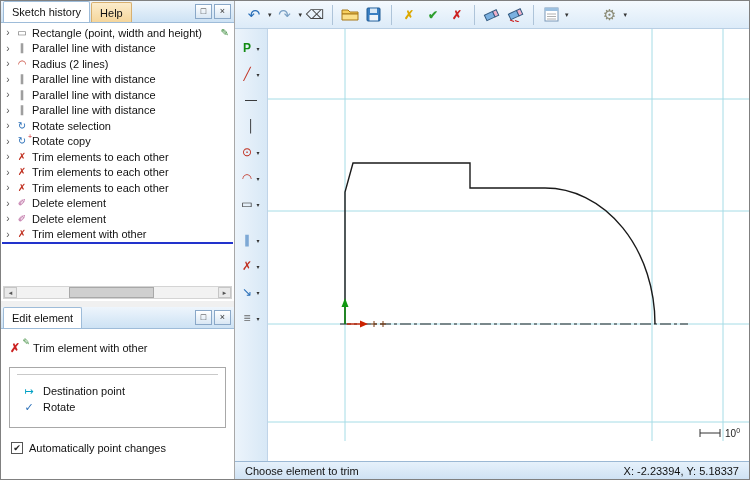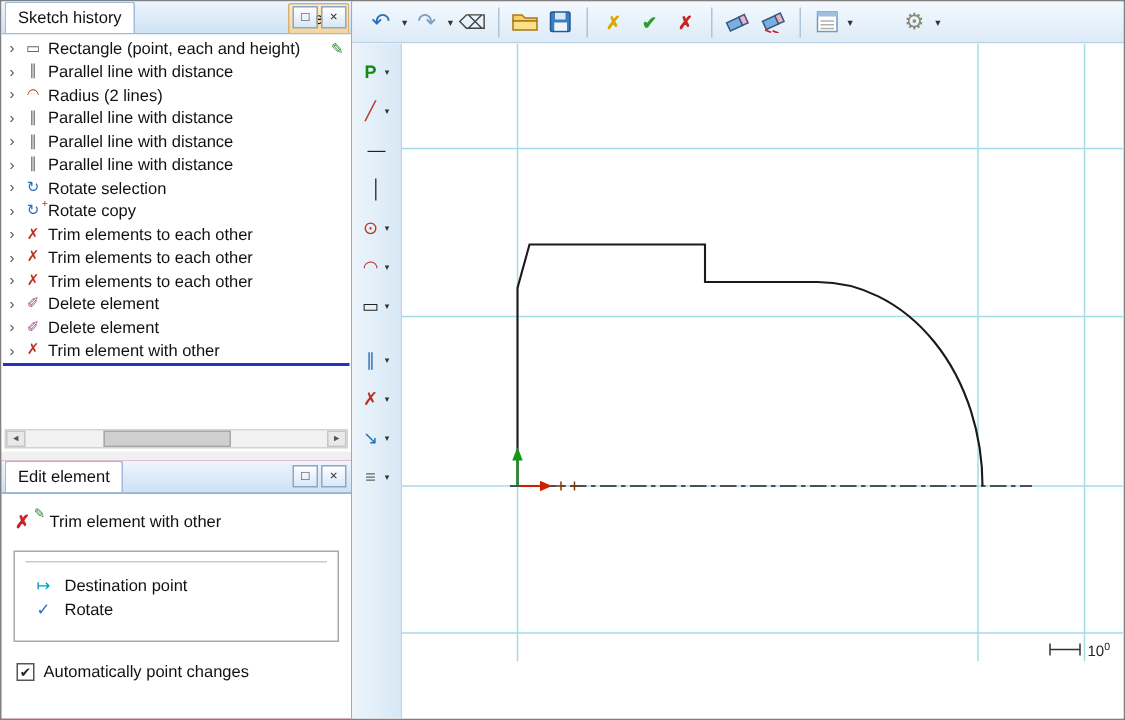--- a/index.html
+++ b/index.html
@@ -6,21 +6,21 @@
   *{box-sizing:border-box;}
   .app{position:relative;width:750px;height:480px;background:#f0f0f0;border:1px solid #808080;
        font-family:"Liberation Sans",sans-serif;font-size:11px;color:#111;overflow:hidden;}
 
   
   .left-col{position:absolute;left:0;top:0;width:234px;height:478px;background:#f0f0f0;border-right:1px solid #a8a8a8;}
   .panel-history{position:absolute;top:0;left:0;right:0;height:300px;background:#fff;}
   .panel-edit{position:absolute;top:306px;left:0;right:0;bottom:0;background:#be185d;}
 
   .tabbar{height:22px;background:linear-gradient(#eef5fc,#cde2f4);border-bottom:1px solid #9ebcd9;
-          display:flex;align-items:flex-end;padding-left:2px;position:relative;justify-content:space-between;}
+          display:flex;align-items:flex-end;padding-left:2px;position:relative;}
   .tab{height:20px;padding:0 8px;display:flex;align-items:center;border:1px solid #9ebcd9;border-bottom:none;
        background:linear-gradient(#e2eefa,#c6dcf1);margin-right:1px;border-radius:2px 2px 0 0;white-space:nowrap;}
   .tab.active{background:#fff;height:21px;}
   .tab.help{background:linear-gradient(#fceccb,#f5d69c);border-color:#d8b070;}
   .winbtns{position:absolute;right:3px;top:3px;display:flex;gap:2px;}
   .winbtn{width:17px;height:15px;border:1px solid #8aa8c8;background:linear-gradient(#ffffff,#d9e7f4);
           display:flex;align-items:center;justify-content:center;font-size:9px;color:#333;line-height:1;}
 
   .hist-list{position:absolute;top:22px;left:0;right:0;bottom:17px;background:#fff;padding-top:2px;overflow:hidden;}
   .hist-item{display:flex;align-items:center;height:15.5px;padding-left:3px;gap:3px;white-space:nowrap;}
@@ -108,21 +108,21 @@
           <div class="winbtn">
               <span>×</span>
             </div>
         </div>
       </div>
 
       <div class="hist-list">
         <div class="hist-item">
           <span class="exp">›</span>
           <span class="hicon c-grey">▭</span>
-          <span>Rectangle (point, each and height)</span>
+          <span>Rectangle (point, width and height)</span>
           <span class="rowend">✎</span>
         </div>
         <div class="hist-item">
           <span class="exp">›</span>
           <span class="hicon c-grey">∥</span>
           <span>Parallel line with distance</span>
         </div>
         <div class="hist-item">
           <span class="exp">›</span>
           <span class="hicon c-red">◠</span>
@@ -393,14 +393,18 @@
           <g stroke="#333" fill="none">
             <line x1="432" y1="404" x2="452" y2="404"></line>
             <line x1="432" y1="400" x2="432" y2="408"></line>
             <line x1="452" y1="400" x2="452" y2="408"></line>
           </g>
           <text x="457" y="408" font-size="10" fill="#222" font-family="Liberation Sans, sans-serif"><tspan>10</tspan><tspan dy="-4" font-size="7">0</tspan></text>
         </svg>
       </div>
     </div>
 
+    <div class="statusbar">
+      <span>Choose element to trim</span>
+      <span>X: -2.23394, Y: 5.18337</span>
+    </div>
   </div>
 </div>
 
 </body></html>

